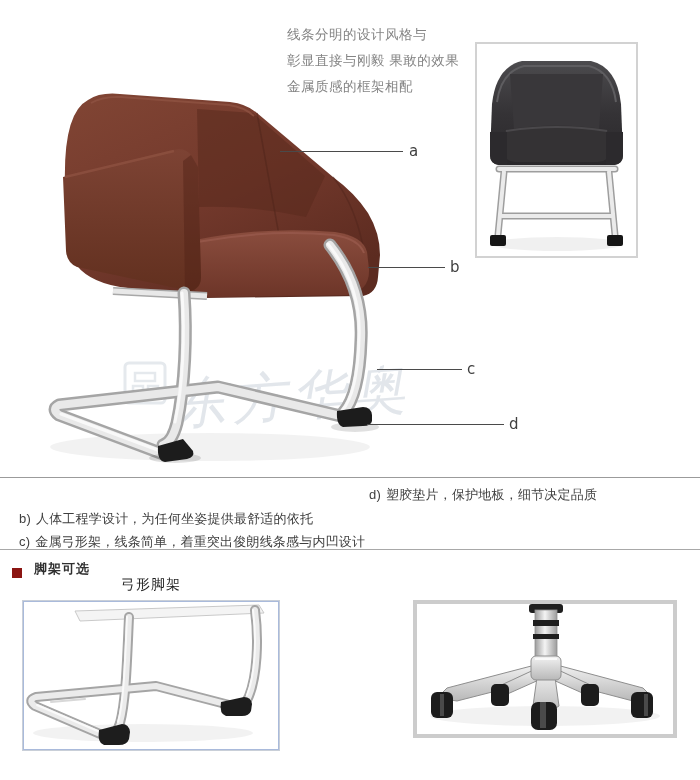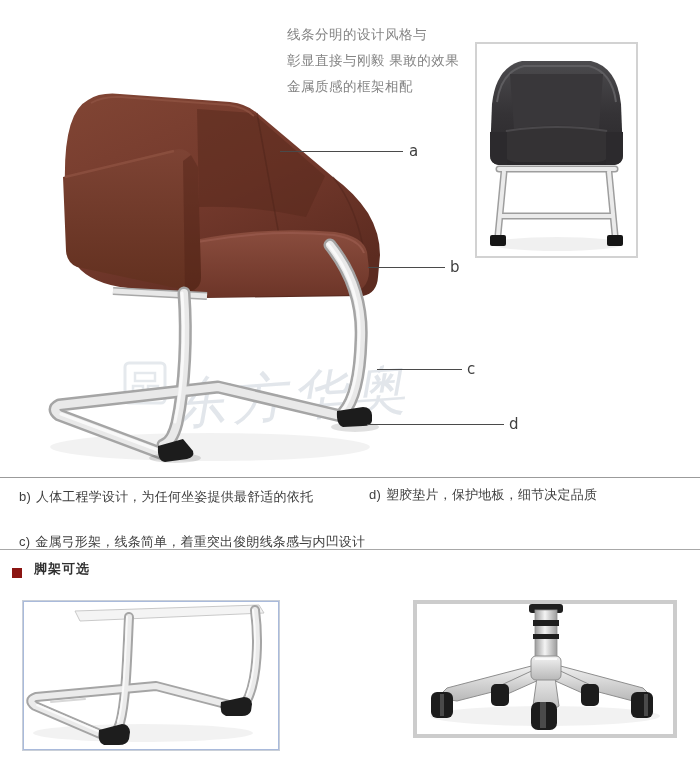--- a/index.html
+++ b/index.html
@@ -163,34 +163,35 @@
   <div class="clabel" style="left:409px;top:142px;">a</div>
   <div class="clabel" style="left:450px;top:258px;">b</div>
   <div class="clabel" style="left:467px;top:360px;">c</div>
   <div class="clabel" style="left:509px;top:415px;">d</div>
 
   <div class="hr" style="top:477px;"></div>
 
   <div class="ann" style="left:369px;top:486px;text-align:right;">
     <span class="pfx">d)</span><span>塑胶垫片，保护地板，细节决定品质</span>
   </div>
-  <div class="ann" style="left:19px;top:488px;">
+  <div class="ann" style="left:19px;top:510px;">
     <span class="pfx">b)</span><span>人体工程学设计，为任何坐姿提供最舒适的依托</span>
   </div>
   <div class="ann" style="left:19px;top:533px;">
     <span class="pfx">c)</span><span>金属弓形架，线条简单，着重突出俊朗线条感与内凹设计</span>
   </div>
 
   <div class="hr" style="top:549px;background:#a8a8a8;"></div>
 
   <div class="opt-header">
     <span class="bullet" style="background:#8b1512;"></span>
     <span class="opt-title">脚架可选</span>
   </div>
 
+  <div class="frame-label bow-label">弓形脚架</div>
   <div class="frame-label star-label">五星脚架</div>
 
   <div class="bow-box">
     <svg width="256" height="149" viewBox="0 0 256 149">
       <ellipse cx="120" cy="132" rx="110" ry="9" fill="#000" opacity="0.05"></ellipse>
       <polygon points="52,10 236,4 241,12 57,20" fill="#f4f4f4" stroke="#c9c9c9" stroke-width="1"></polygon>
       <g fill="none" stroke-linecap="round" stroke-linejoin="round">
         <g stroke="#a5a5a5" stroke-width="10">
           <path d="M 232,9 C 236,40 234,75 226,95 C 222,105 216,108 210,108"></path>
           <path d="M 106,16 C 104,60 103,100 97,122 C 94,132 88,136 82,136"></path>

